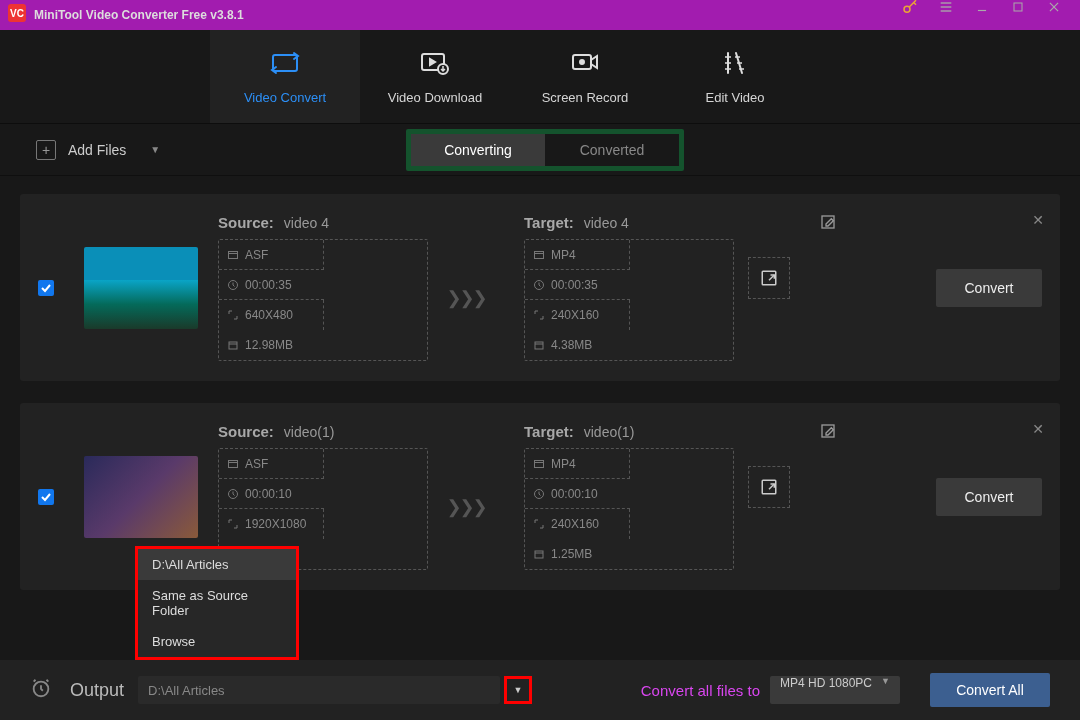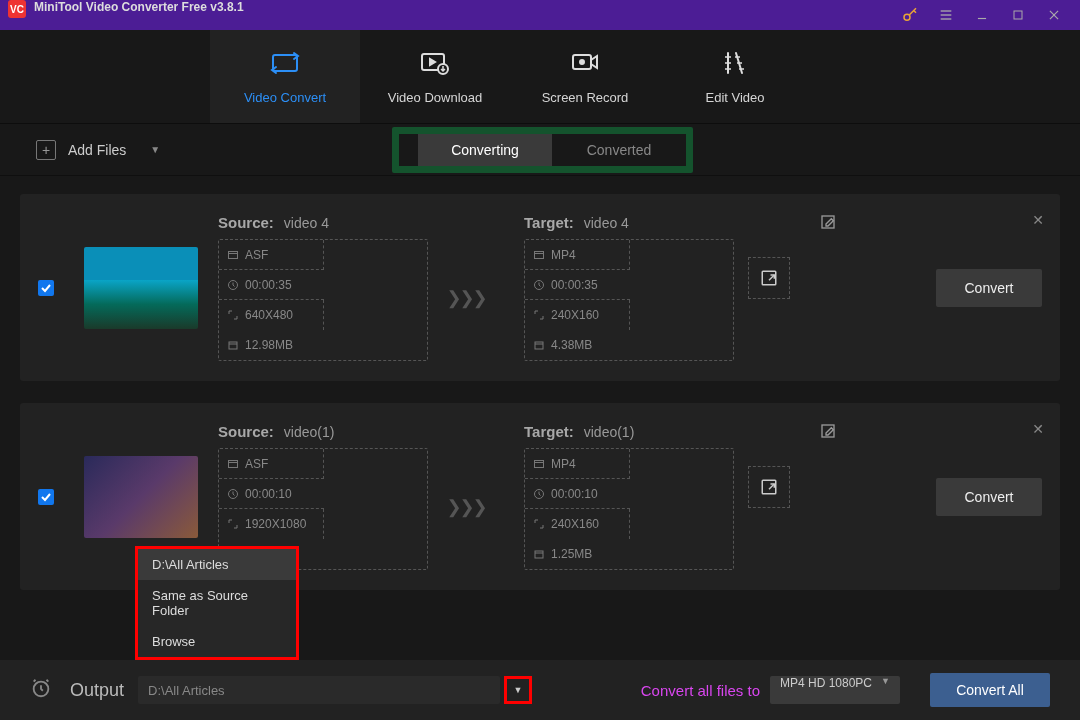--- a/index.html
+++ b/index.html
@@ -1,38 +1,38 @@
 <!DOCTYPE html>
 <html><head>
 <meta charset="utf-8">
 <style>
   * { box-sizing: border-box; margin: 0; padding: 0; font-family: "Segoe UI", Arial, sans-serif; }
   body { background: #181818; width: 1080px; height: 720px; color: #ccc; overflow: hidden; position: relative; }
   
   
-  .titlebar { height: 30px; display: flex; align-items: flex-start; padding: 0 8px; background: #4c1d95; }
+  .titlebar { height: 30px; display: flex; align-items: flex-end; padding: 8px 8px; background: #a21caf; }
   .app-logo { width: 18px; height: 18px; background: #e33; border-radius: 3px; display: flex; align-items: center; justify-content: center; font-size: 10px; font-weight: bold; color: #fff; }
   .app-title { margin-left: 8px; font-size: 12px; color: #ddd; font-weight: bold; }
   .titlebar-spacer { flex: 1; }
   .title-btn { width: 36px; height: 30px; display: flex; align-items: center; justify-content: center; color: #aaa; cursor: pointer; }
   .key-icon { color: #eaa436; }
   
   
   .main-nav { height: 94px; background: #181818; display: flex; justify-content: center; border-bottom: 1px solid #0d0d0d; }
   .nav-inner { display: flex; margin-left: -60px; }
   .nav-tab { width: 150px; display: flex; flex-direction: column; align-items: center; justify-content: center; color: #d5d5d5; font-size: 13px; cursor: pointer; }
   .nav-tab.active { background: #222; color: #2c8ff6; }
   .nav-tab .nt-icon { width: 30px; height: 30px; margin-bottom: 12px; display: flex; align-items: center; justify-content: center; }
   
   
   .toolbar { height: 52px; background: #181818; display: flex; align-items: center; padding: 0 16px; padding-left: 36px; border-bottom: 1px solid #0f0f0f; }
   .add-files { display: flex; align-items: center; color: #ccc; font-size: 14px; cursor: pointer; }
   .add-files .af-icon { width: 20px; height: 20px; border: 1px solid #777; border-radius: 2px; display: flex; align-items: center; justify-content: center; margin-right: 12px; font-size: 14px; color: #999; }
   .add-files .caret { margin-left: 24px; font-size: 10px; color: #888; }
-  .seg { display: flex; border: 7px solid #14532d; border-radius: 2px; position: absolute; left: 392px; padding-left: 19px; }
+  .seg { display: flex; border: 5px solid #14532d; border-radius: 2px; position: absolute; left: 406px; }
   .seg-btn { width: 134px; height: 32px; display: flex; align-items: center; justify-content: center; font-size: 14px; color: #888; cursor: pointer; }
   .seg-btn.active { background: #3a3a3a; color: #fff; }
 
   
   .file-list { padding: 18px 20px 0 20px; }
   .file-card { background: #222; border-radius: 3px; margin-bottom: 22px; padding: 20px 18px 20px 18px; display: flex; align-items: center; position: relative; }
   .chk { width: 16px; height: 16px; background: #1177ee; border-radius: 2px; display: flex; align-items: center; justify-content: center; color: #fff; margin-right: 30px; flex-shrink: 0; }
   .thumb { width: 114px; height: 82px; background: #3a6f8f; border-radius: 2px; flex-shrink: 0; overflow: hidden; }
   .thumb.game { background: linear-gradient(135deg, #2a2a5a, #5a3a6a, #8a5a3a); }
   .thumb.sea { background: linear-gradient(180deg, #0a8fb8 0%, #0a8fb8 40%, #0aa5c8 40%, #046a5a 70%, #1a3a2a 100%); }

